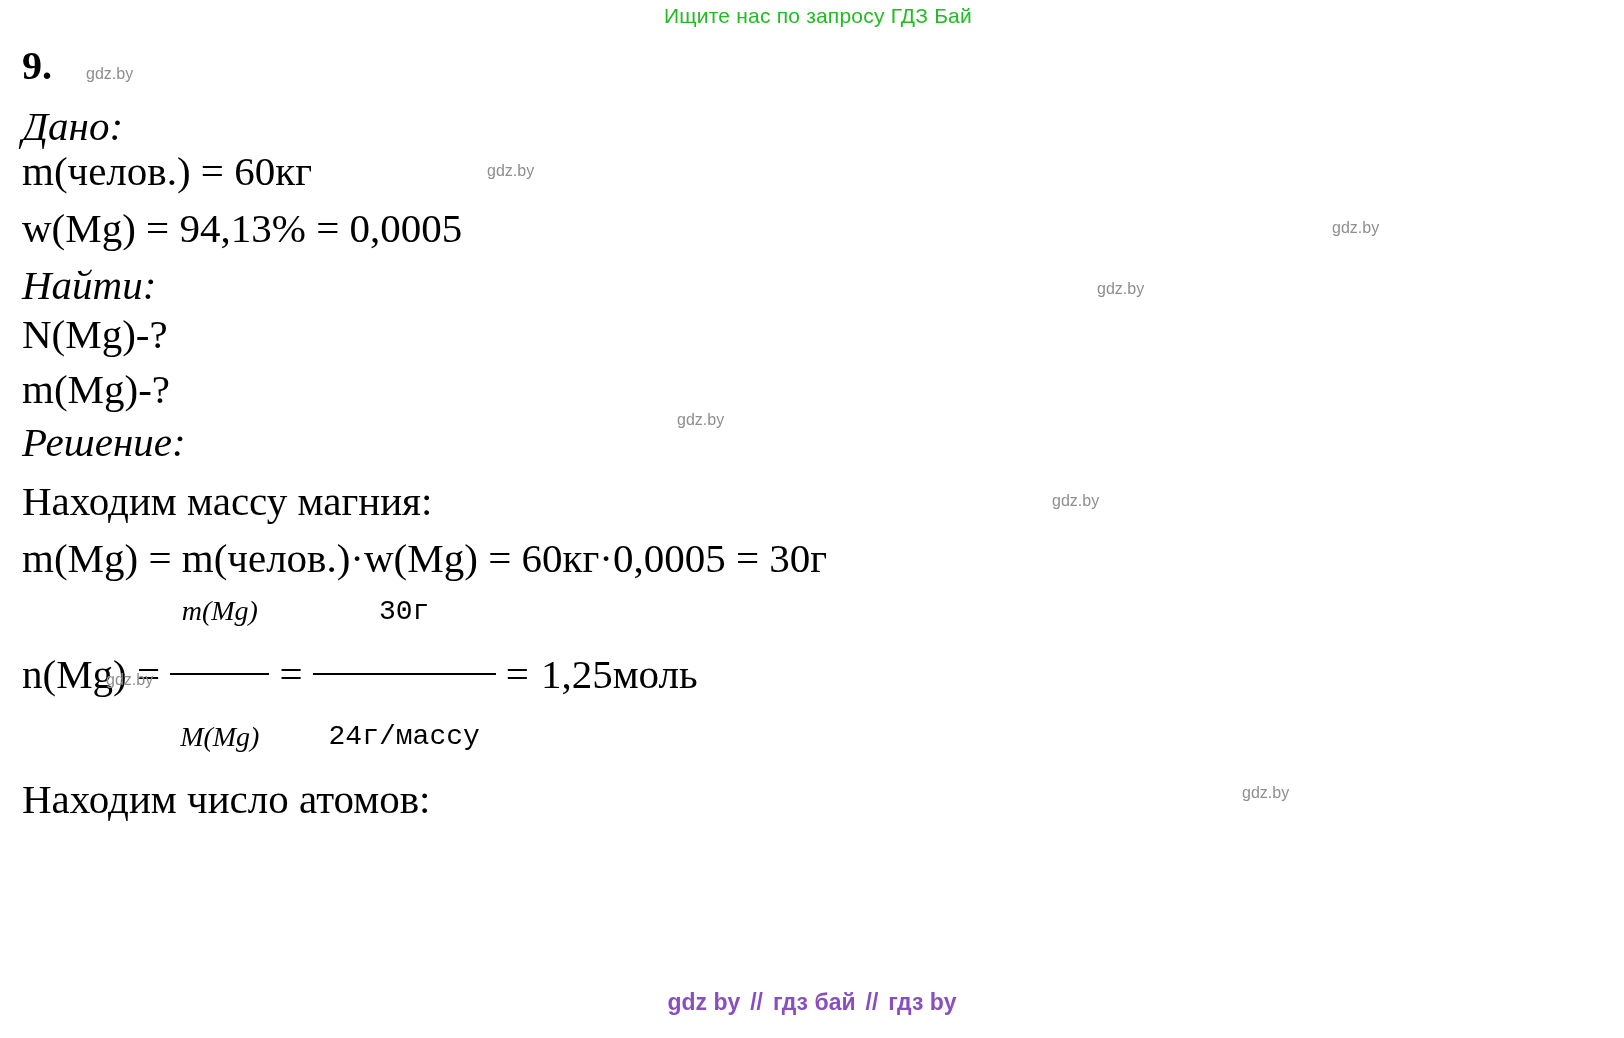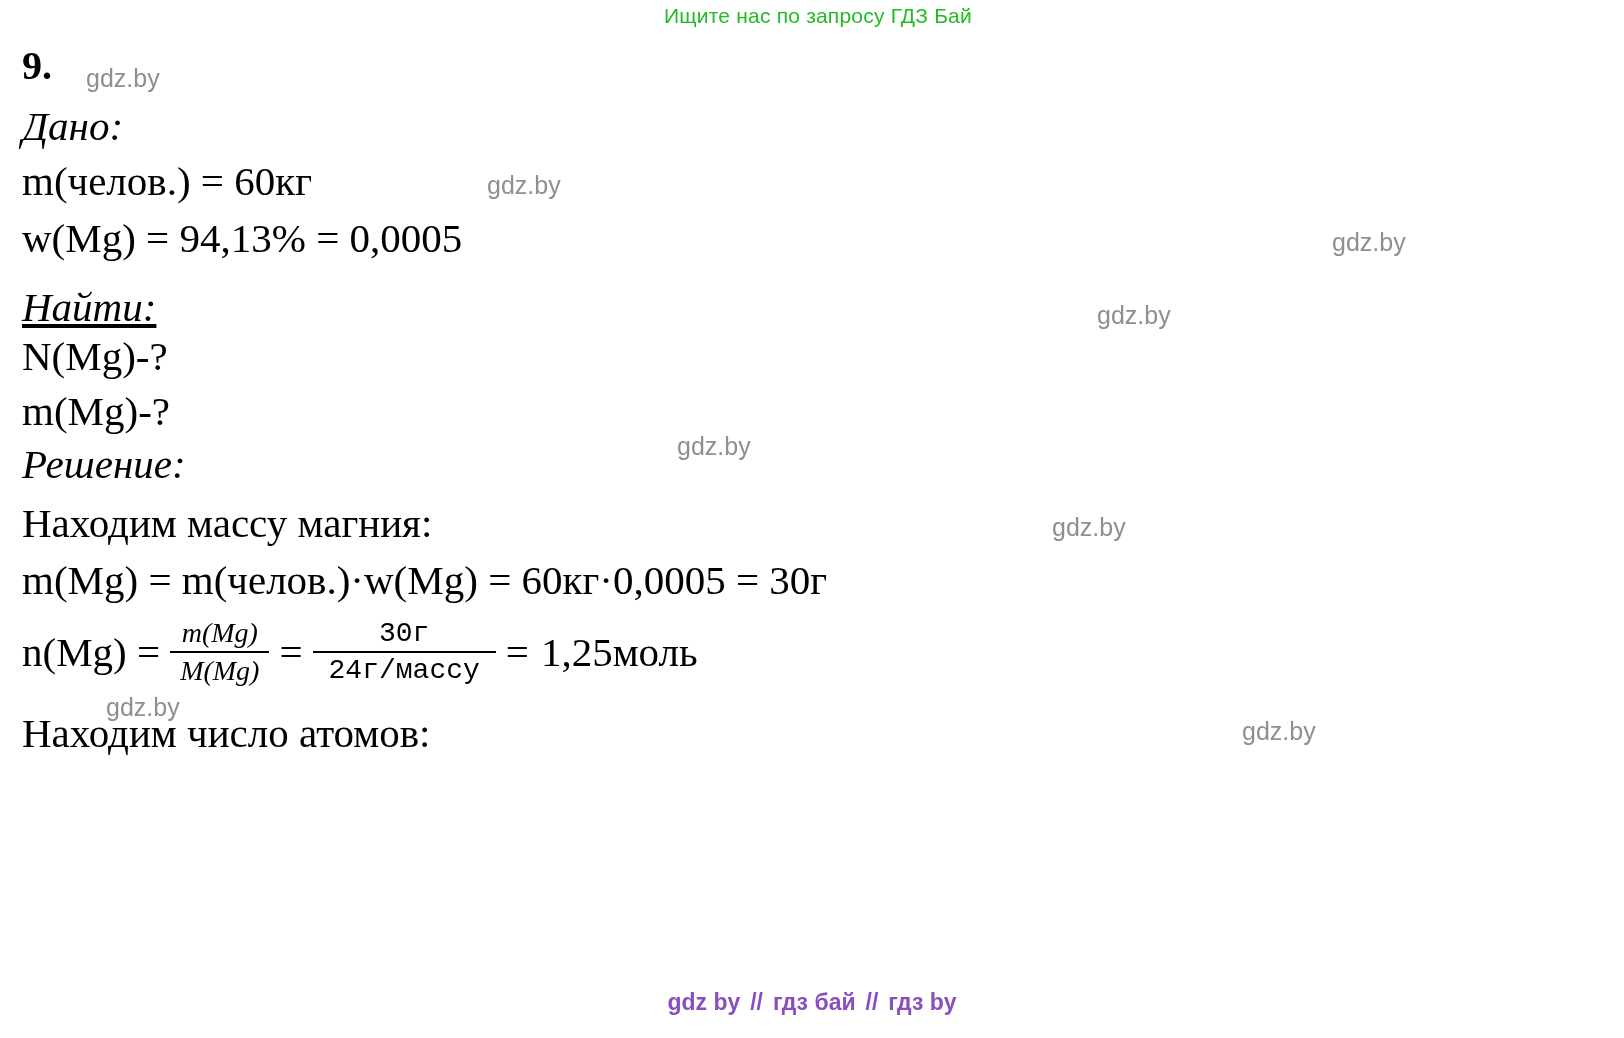--- a/index.html
+++ b/index.html
@@ -48,21 +48,21 @@
   .footer .sep {
     font-weight: bold;
     color: #8a4fbe;
     padding: 0 10px;
   }
 
   
   .wm {
     position: absolute;
     font-family: "Liberation Sans", sans-serif;
-    font-size: 25px;
+    font-size: 16px;
     color: #8f8f8f;
     white-space: nowrap;
   }
 
   
   .content {
     position: absolute;
     left: 22px;
     top: 46px;
     width: 1580px;
@@ -91,23 +91,23 @@
   .italic-head {
     font-style: italic;
     font-size: 41px;
     margin-top: 8px;
   }
   .plain {
     font-size: 41px;
   }
 
   .r-dano   { margin-top: 8px; }
-  .r-m      { margin-top: 14px; position: relative; }
+  .r-m      { margin-top: 4px; position: relative; }
   .r-w      { margin-top: 16px; position: relative; }
-  .r-naiti  { margin-top: 28px; position: relative; text-decoration: underline; }
+  .r-naiti  { margin-top: 16px; position: relative; }
   .r-mmg    { margin-top: 14px; }
   .r-nmg    { margin-top: 8px; }
   .r-resh   { margin-top: 12px; position: relative; }
   .r-find-m { margin-top: 18px; position: relative; }
   .r-eq1    { margin-top: 16px; }
   .r-frac   { margin-top: 14px; position: relative; }
   .r-find-n { margin-top: 24px; position: relative; }
   .r-eq2    { margin-top: 10px; }
 
   
@@ -117,20 +117,21 @@
     font-size: 41px;
     white-space: nowrap;
   }
   .frac {
     display: inline-flex;
     flex-direction: column;
     align-items: center;
     justify-content: center;
     vertical-align: middle;
     margin: 0 10px;
+    gap: 44px;
   }
   .frac .num, .frac .den {
     font-size: 28px;
     padding: 2px 10px;
     font-family: "Liberation Serif", serif;
   }
   .frac .num { font-style: italic; }
   .frac .den { font-style: italic; }
   .frac .bar {
     width: 100%;

